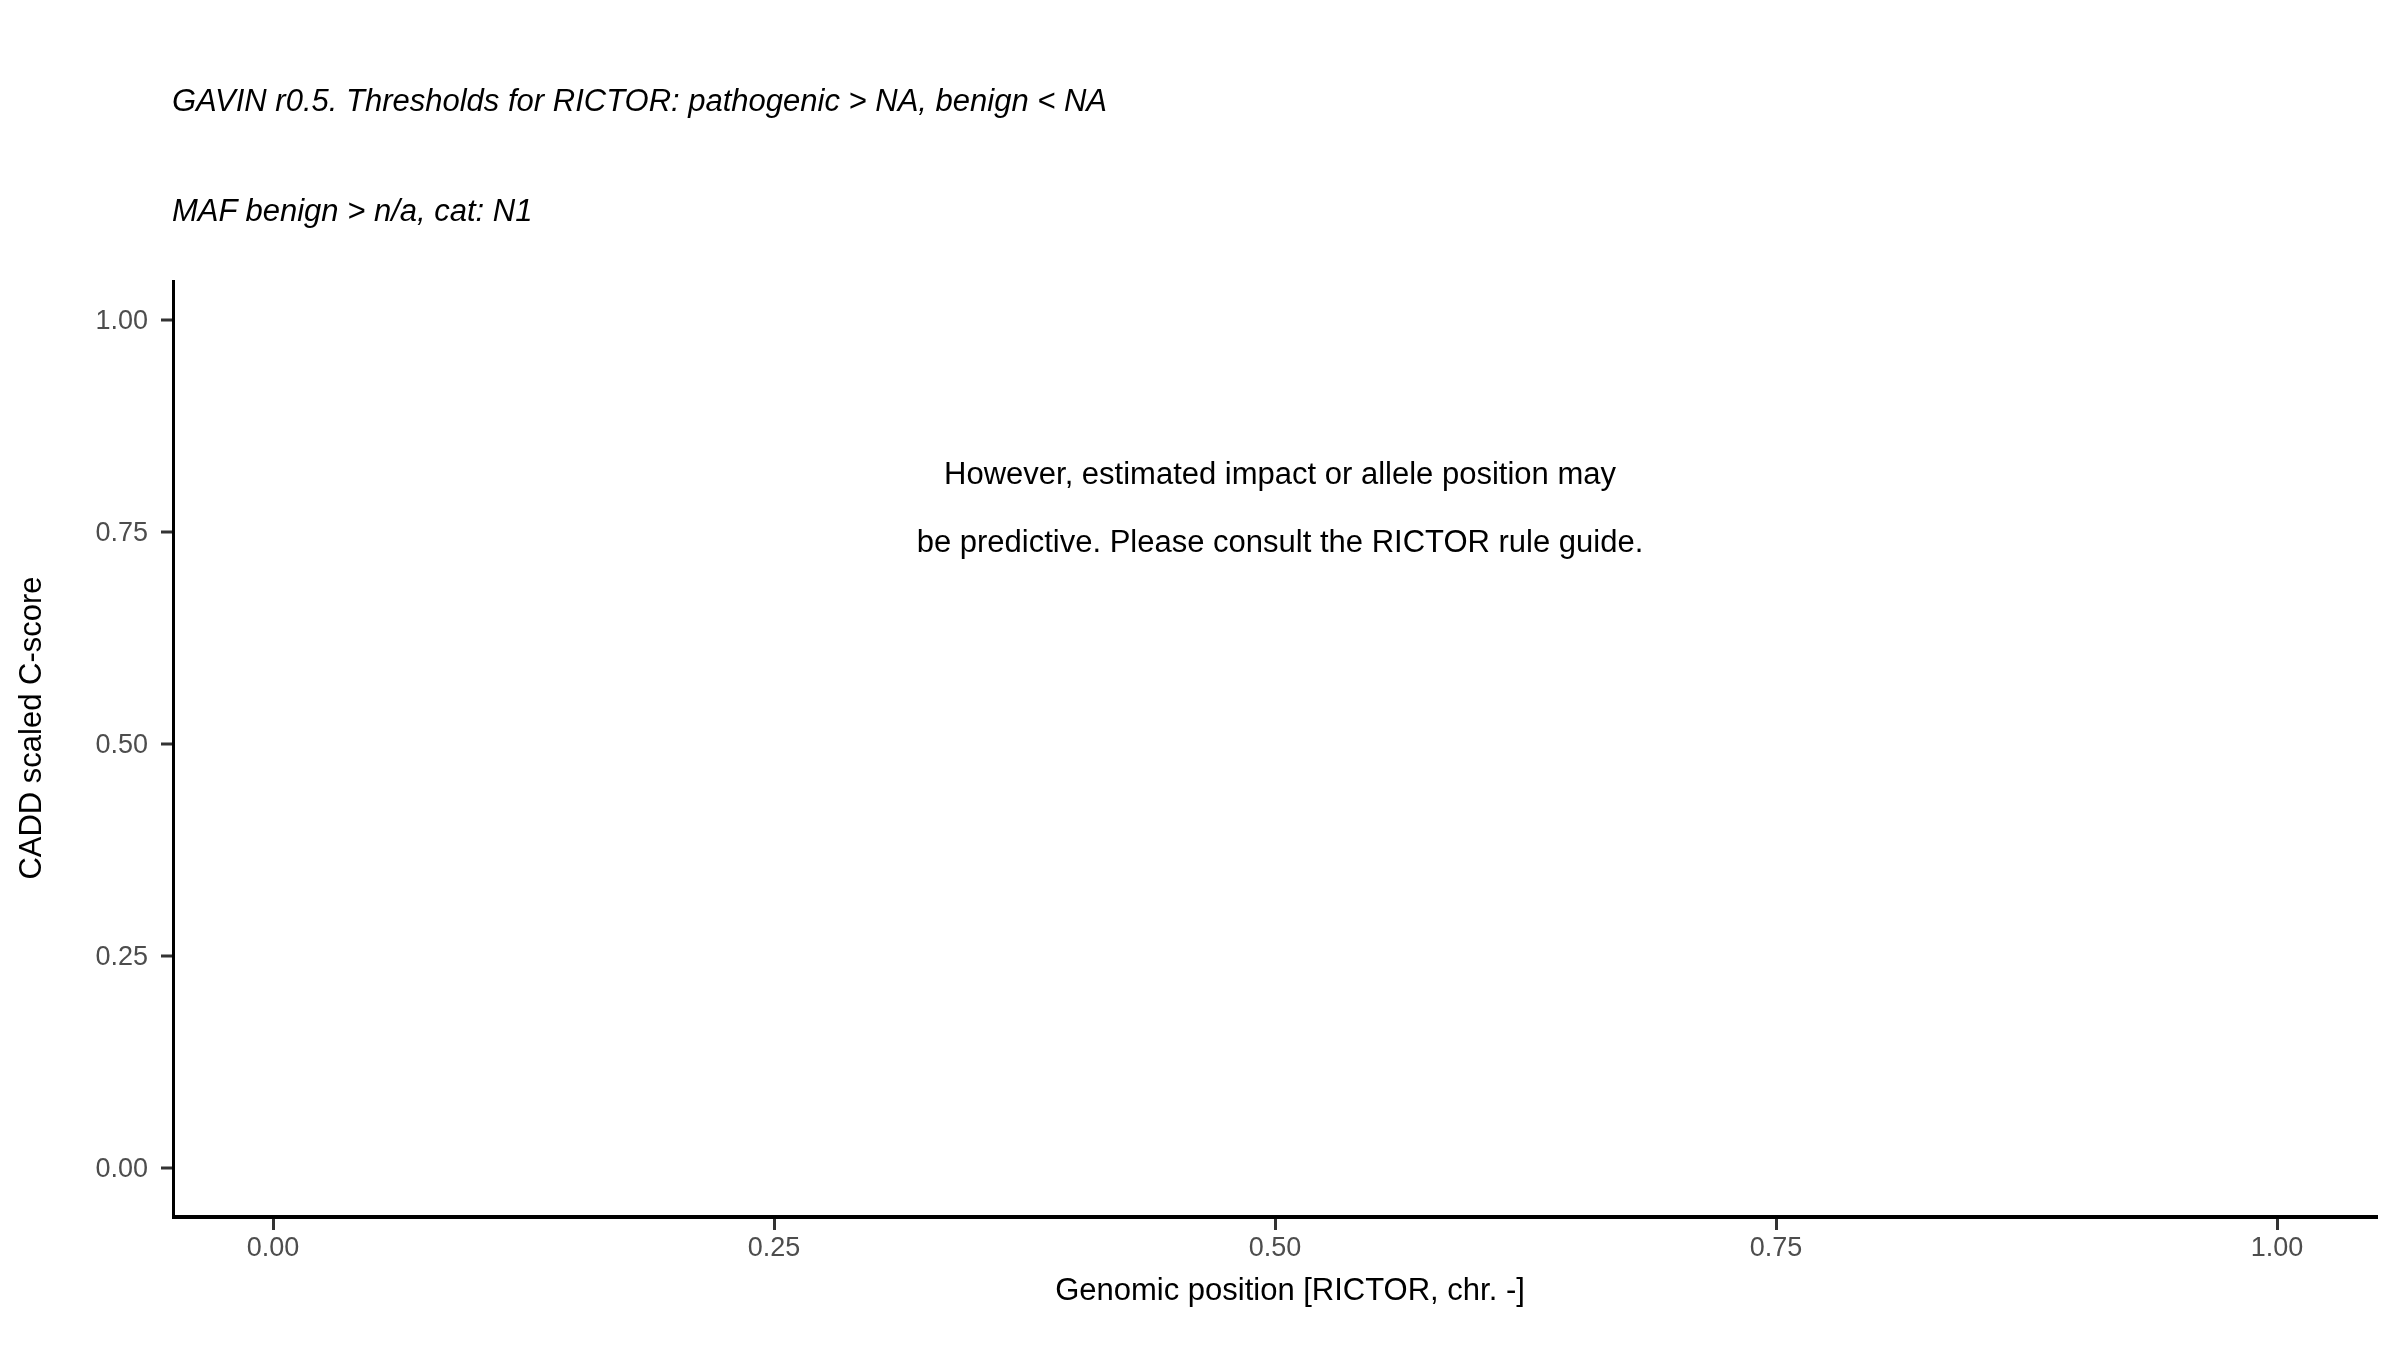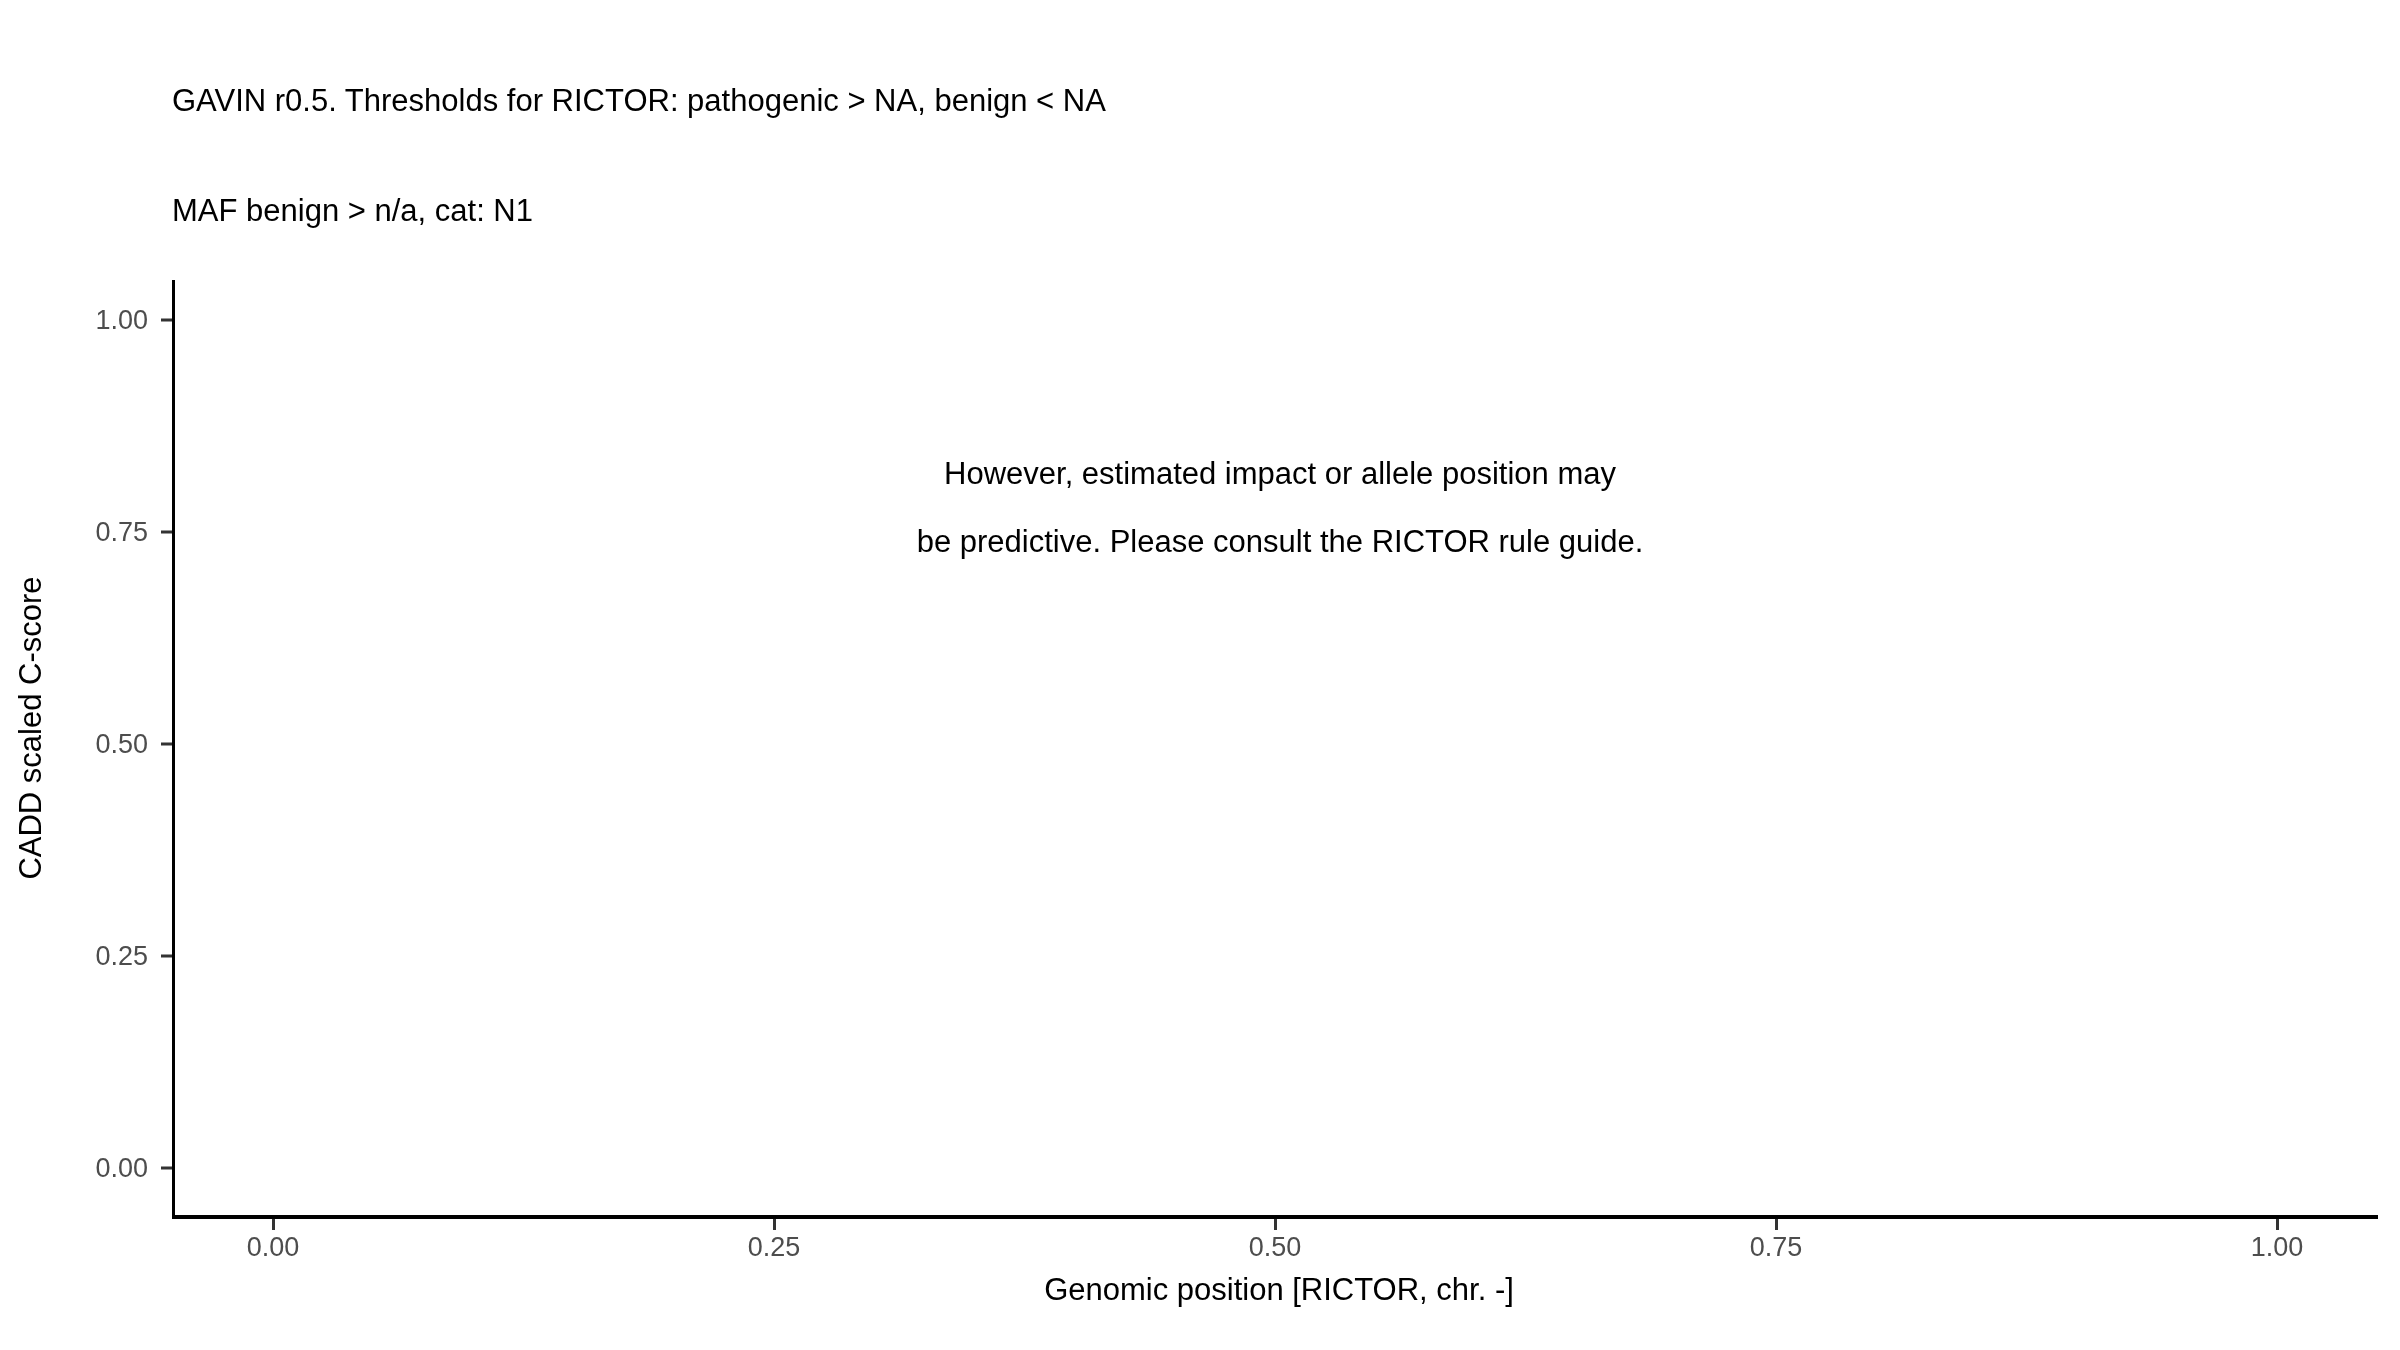--- a/index.html
+++ b/index.html
@@ -22,21 +22,21 @@
     position: absolute;
     left: 172px;
     top: 10px;
     width: 2200px;
     font-size: 31px;
     line-height: 36.5px;
     color: #000000;
     white-space: pre;
     text-align: left;
   }
-  #plot-title .title-line { display: block; }
+  #plot-title .title-line { display: block; font-style: italic; }
 
   
   #plot-panel {
     position: absolute;
     left: 172px;
     top: 280px;
     width: 2206px;
     height: 937px;
     background: #ffffff;
   }
@@ -92,21 +92,21 @@
     position: absolute;
     left: 0;
     top: 0;
     width: 148px;
     height: 1350px;
   }
 
   
   #x-axis-title {
     position: absolute;
-    left: 176px;
+    left: 187px;
     top: 1272px;
     width: 2206px;
     text-align: center;
     font-size: 31px;
     color: #000000;
     white-space: nowrap;
   }
   .x-tick-label {
     position: absolute;
     top: 1232px;

